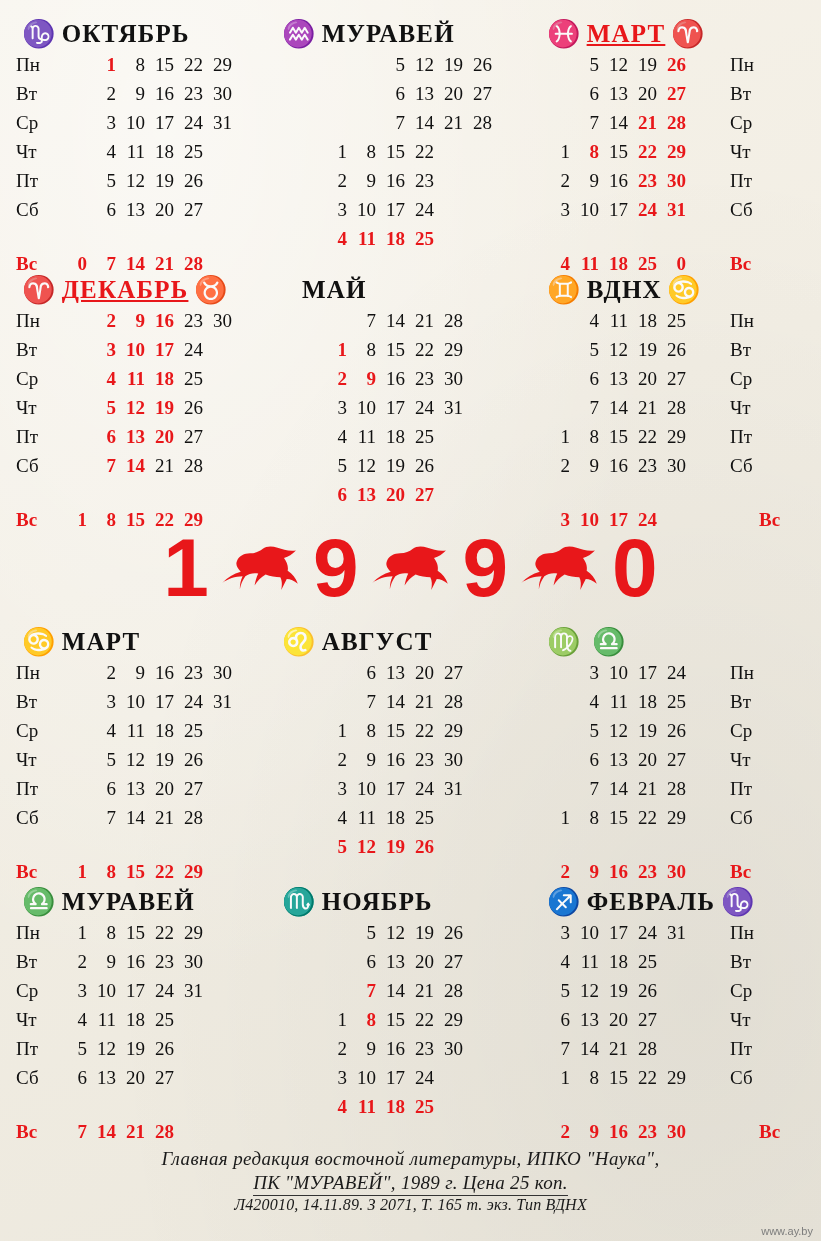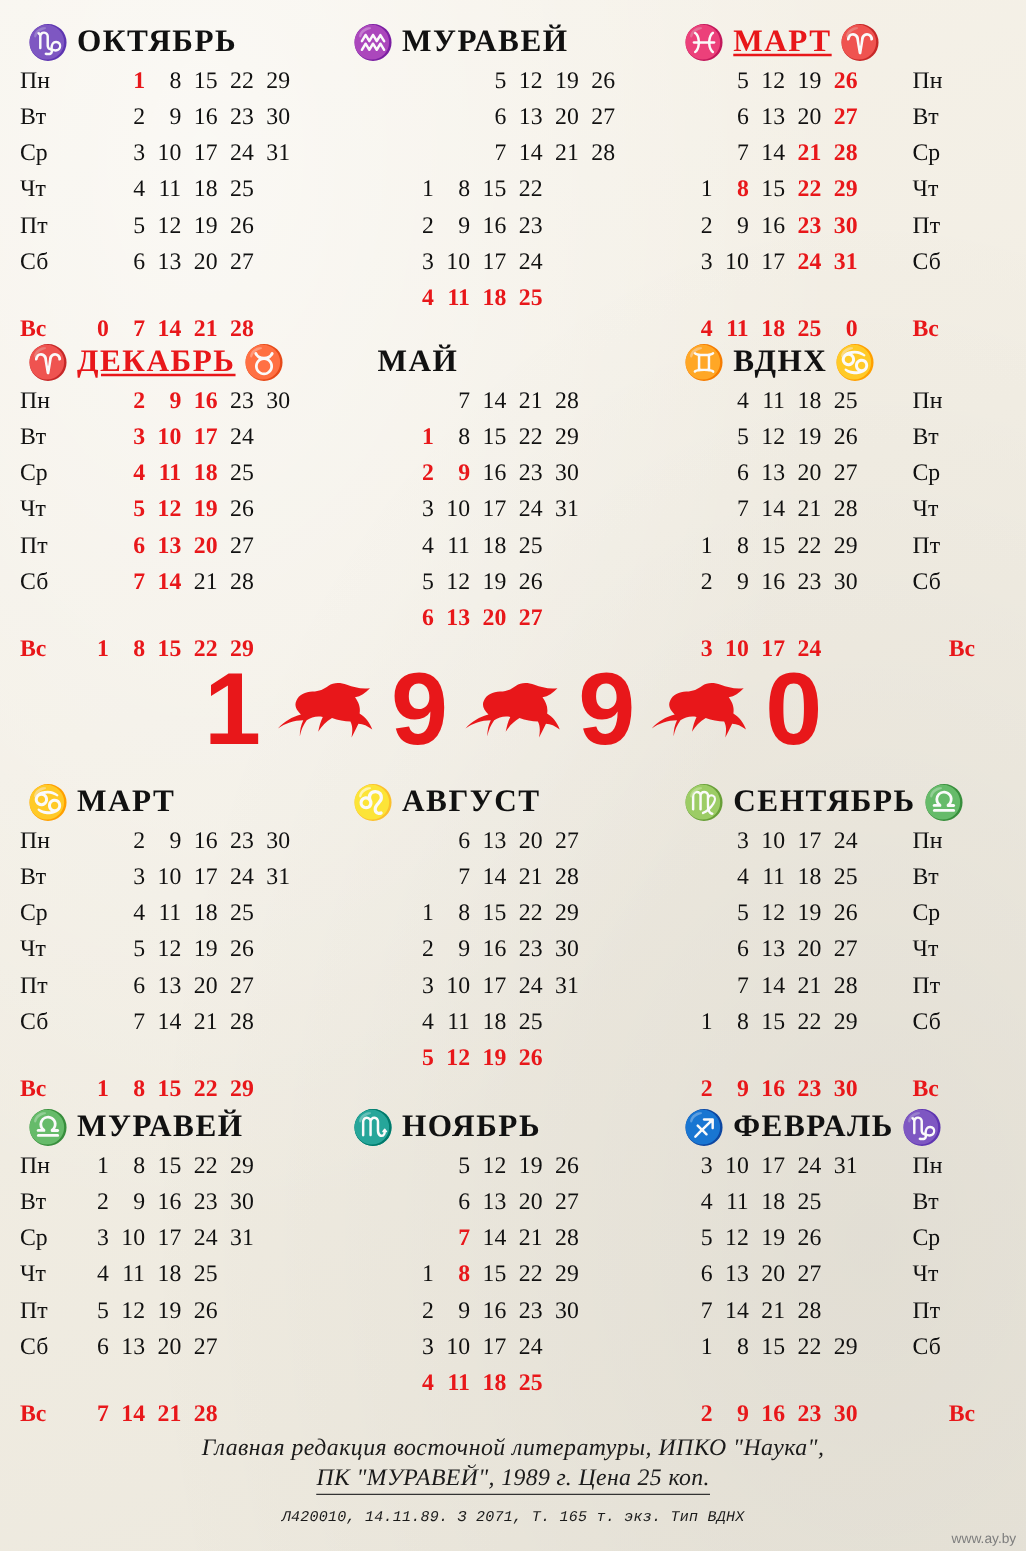--- a/index.html
+++ b/index.html
@@ -135,25 +135,25 @@
   .f2 {
     font-family: "Liberation Serif", serif;
     font-style: italic;
     font-size: 19px;
     letter-spacing: .3px;
     border-bottom: 1px solid #333;
     display: inline-block;
     padding-bottom: 1px;
   }
   .f3 {
-    font-family: Liberation Mono, monospace;
+    font-family: Liberation Serif, serif;
     font-style: italic;
-    font-size: 12px;
+    font-size: 16px;
     letter-spacing: .2px;
-    margin-top: 11px;
+    margin-top: 0;
   }
   .watermark {
     position: absolute;
     right: 8px;
     bottom: 4px;
     font-family: "Liberation Sans", sans-serif;
     font-size: 11px;
     color: #7d7d7d;
   }
 </style>
@@ -817,21 +817,20 @@
             <span class="n">12</span>
             <span class="n">19</span>
             <span class="n">26</span>
           </span>
         </div>
     </div>
 
     <div class="month-col" style="width:270px;">
       <div class="hdr-row">
         <span class="zodiac">♍</span>
-        <span class="month-title">СЕНТЯБРЬ</span>
         <span class="zodiac">♎</span>
       </div>
       <div class="dayrow">
           <span class="nums" style="width:175px;">
             <span class="n blank">0</span>
             <span class="n">3</span>
             <span class="n">10</span>
             <span class="n">17</span>
             <span class="n">24</span>
           </span>

